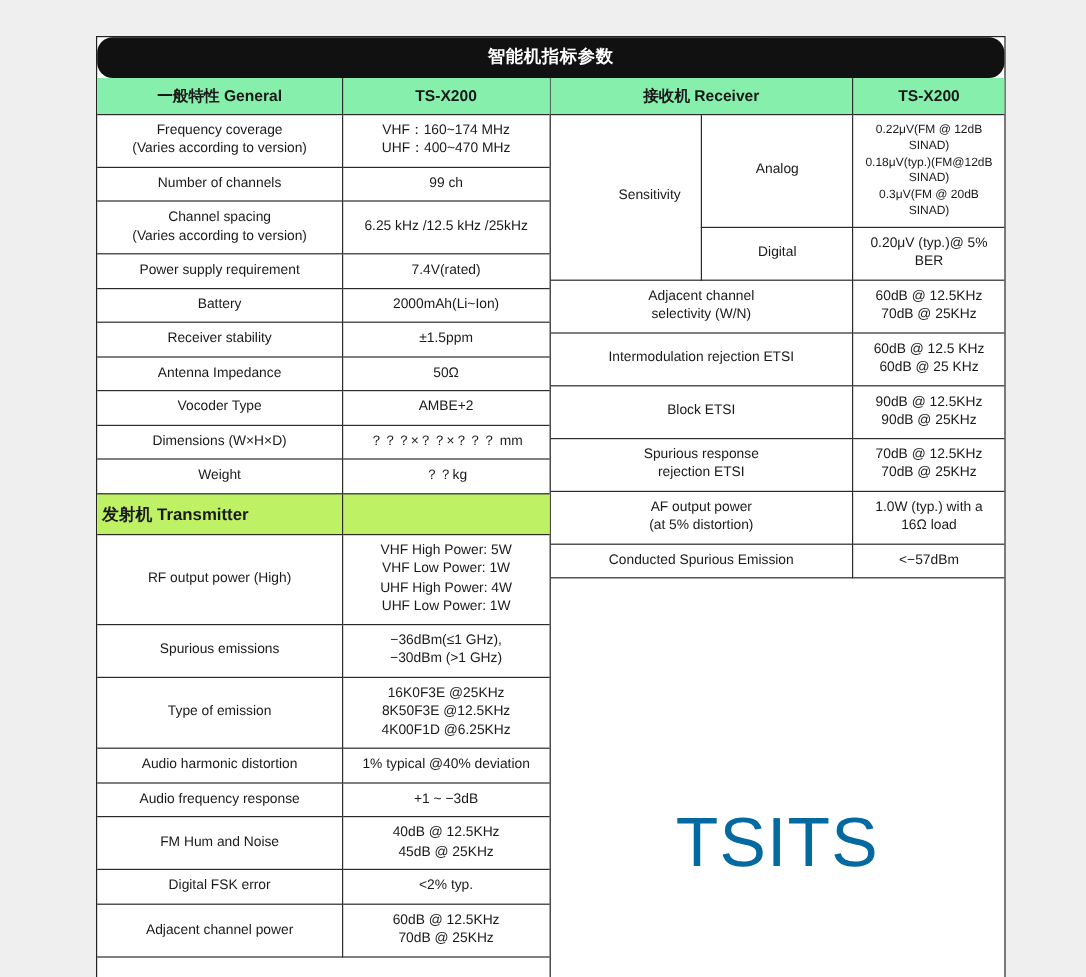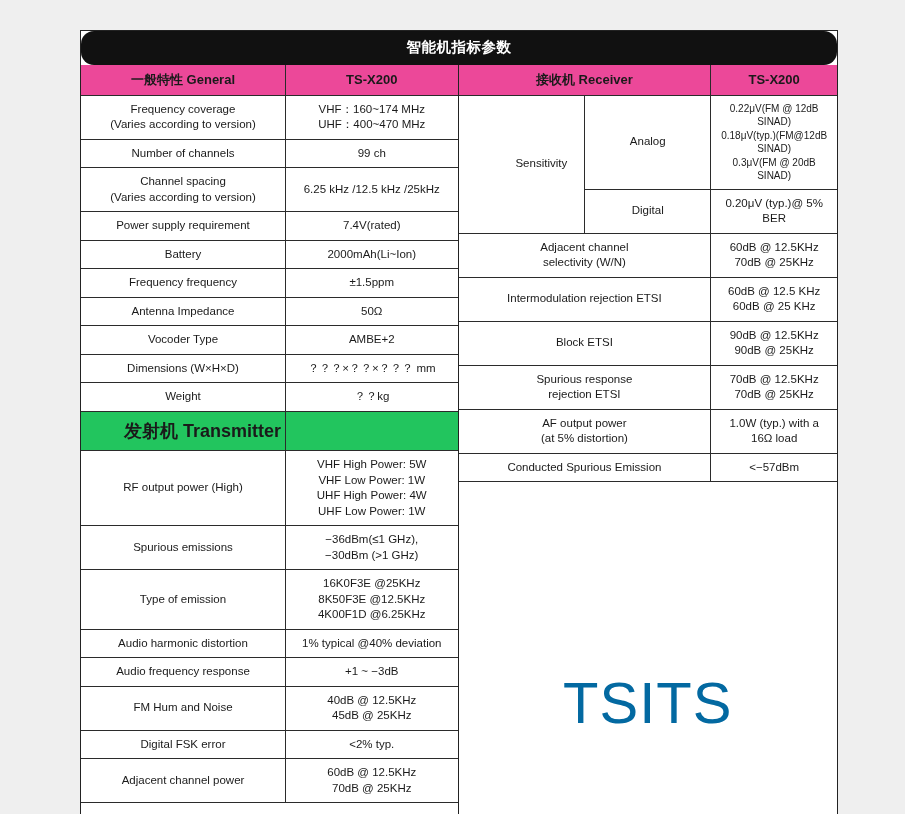--- a/index.html
+++ b/index.html
@@ -63,31 +63,31 @@
   .col-left table tr th:first-child { border-left: 0; }
   .col-left table tr td:last-child,
   .col-left table tr th:last-child { border-right: 0; }
   .col-right table tr td:first-child,
   .col-right table tr th:first-child { border-left: 0; }
   .col-right table tr td:last-child,
   .col-right table tr th:last-child { border-right: 0; }
   table tr:first-child td, table tr:first-child th { border-top: 0; }
 
   .hdr {
-    background: #ec4899;
+    background: #86efac;
     font-weight: bold;
     text-align: center;
     font-size: 13px;
     padding: 6px 4px;
   }
   .sub-hdr {
-    background: #22c55e;
+    background: #bef264;
     font-weight: bold;
-    text-align: right;
-    font-size: 18px;
+    text-align: left;
+    font-size: 14px;
     padding: 7px 4px;
   }
   .cell-label { width: 196px; }
   .cell-val { }
   .nowrapline { white-space: pre-line; }
   .center { text-align: center; }
   .watermark {
     position: absolute;
     left: 0;
     right: 0;
@@ -135,21 +135,21 @@
         </tr>
         <tr>
           <td class="cell-label nowrapline">Power supply requirement</td>
           <td class="cell-val nowrapline">7.4V(rated)</td>
         </tr>
         <tr>
           <td class="cell-label nowrapline">Battery</td>
           <td class="cell-val nowrapline">2000mAh(Li~Ion)</td>
         </tr>
         <tr>
-          <td class="cell-label nowrapline">Frequency frequency</td>
+          <td class="cell-label nowrapline">Receiver stability</td>
           <td class="cell-val nowrapline">±1.5ppm</td>
         </tr>
         <tr>
           <td class="cell-label nowrapline">Antenna Impedance</td>
           <td class="cell-val nowrapline">50Ω</td>
         </tr>
         <tr>
           <td class="cell-label nowrapline">Vocoder Type</td>
           <td class="cell-val nowrapline">AMBE+2</td>
         </tr>

